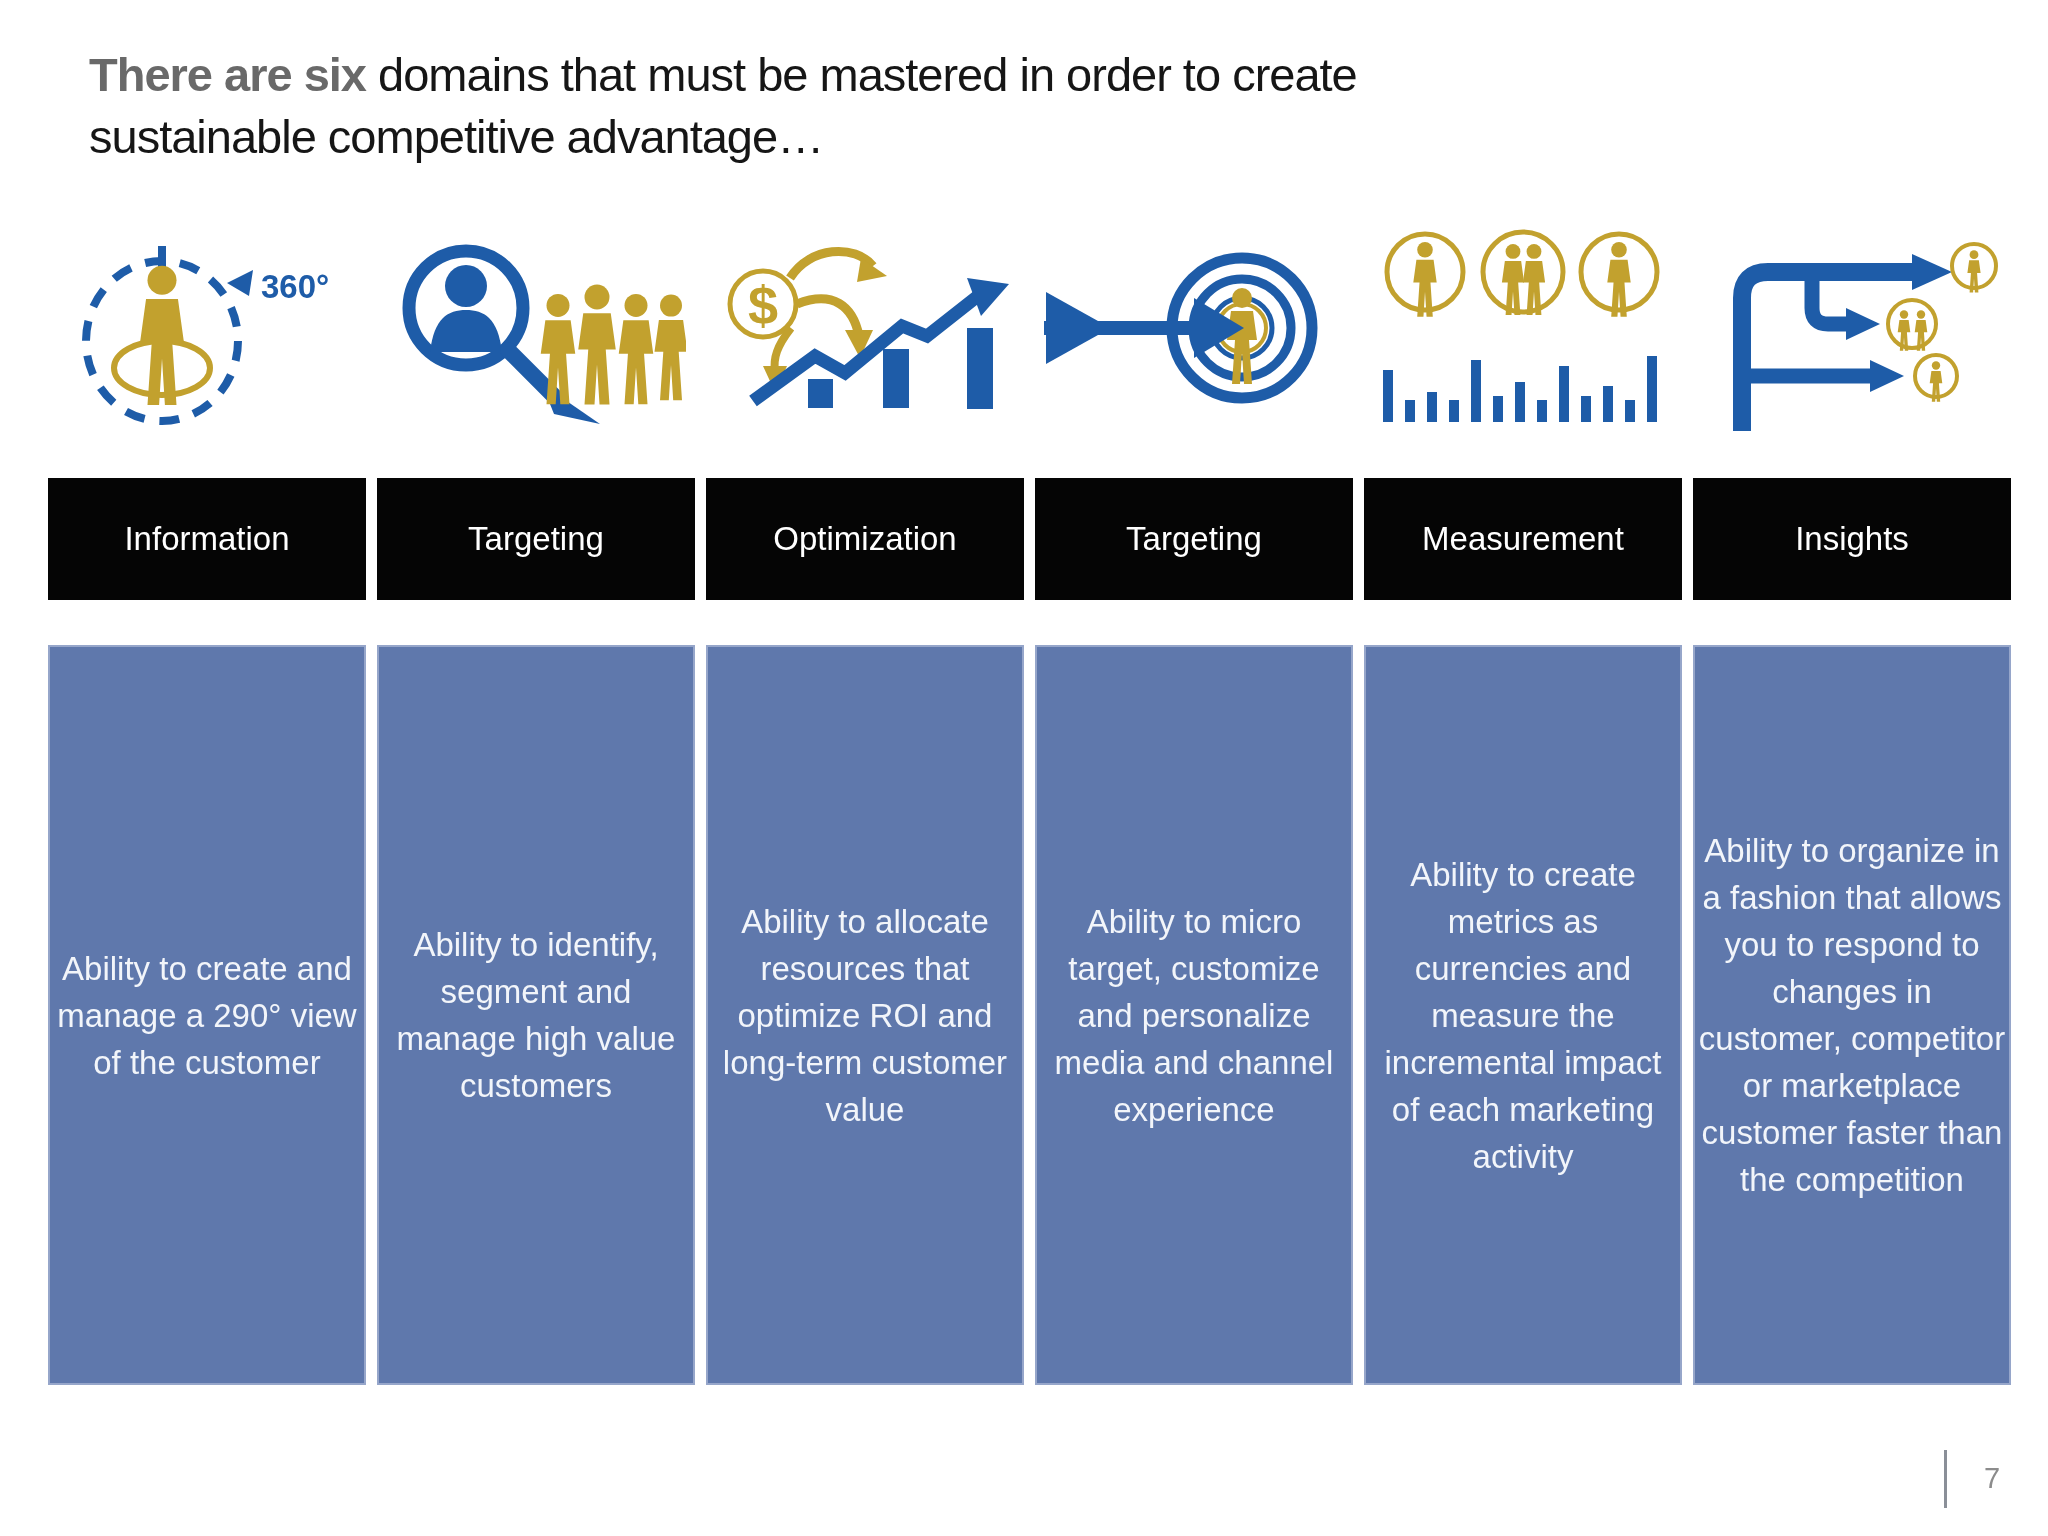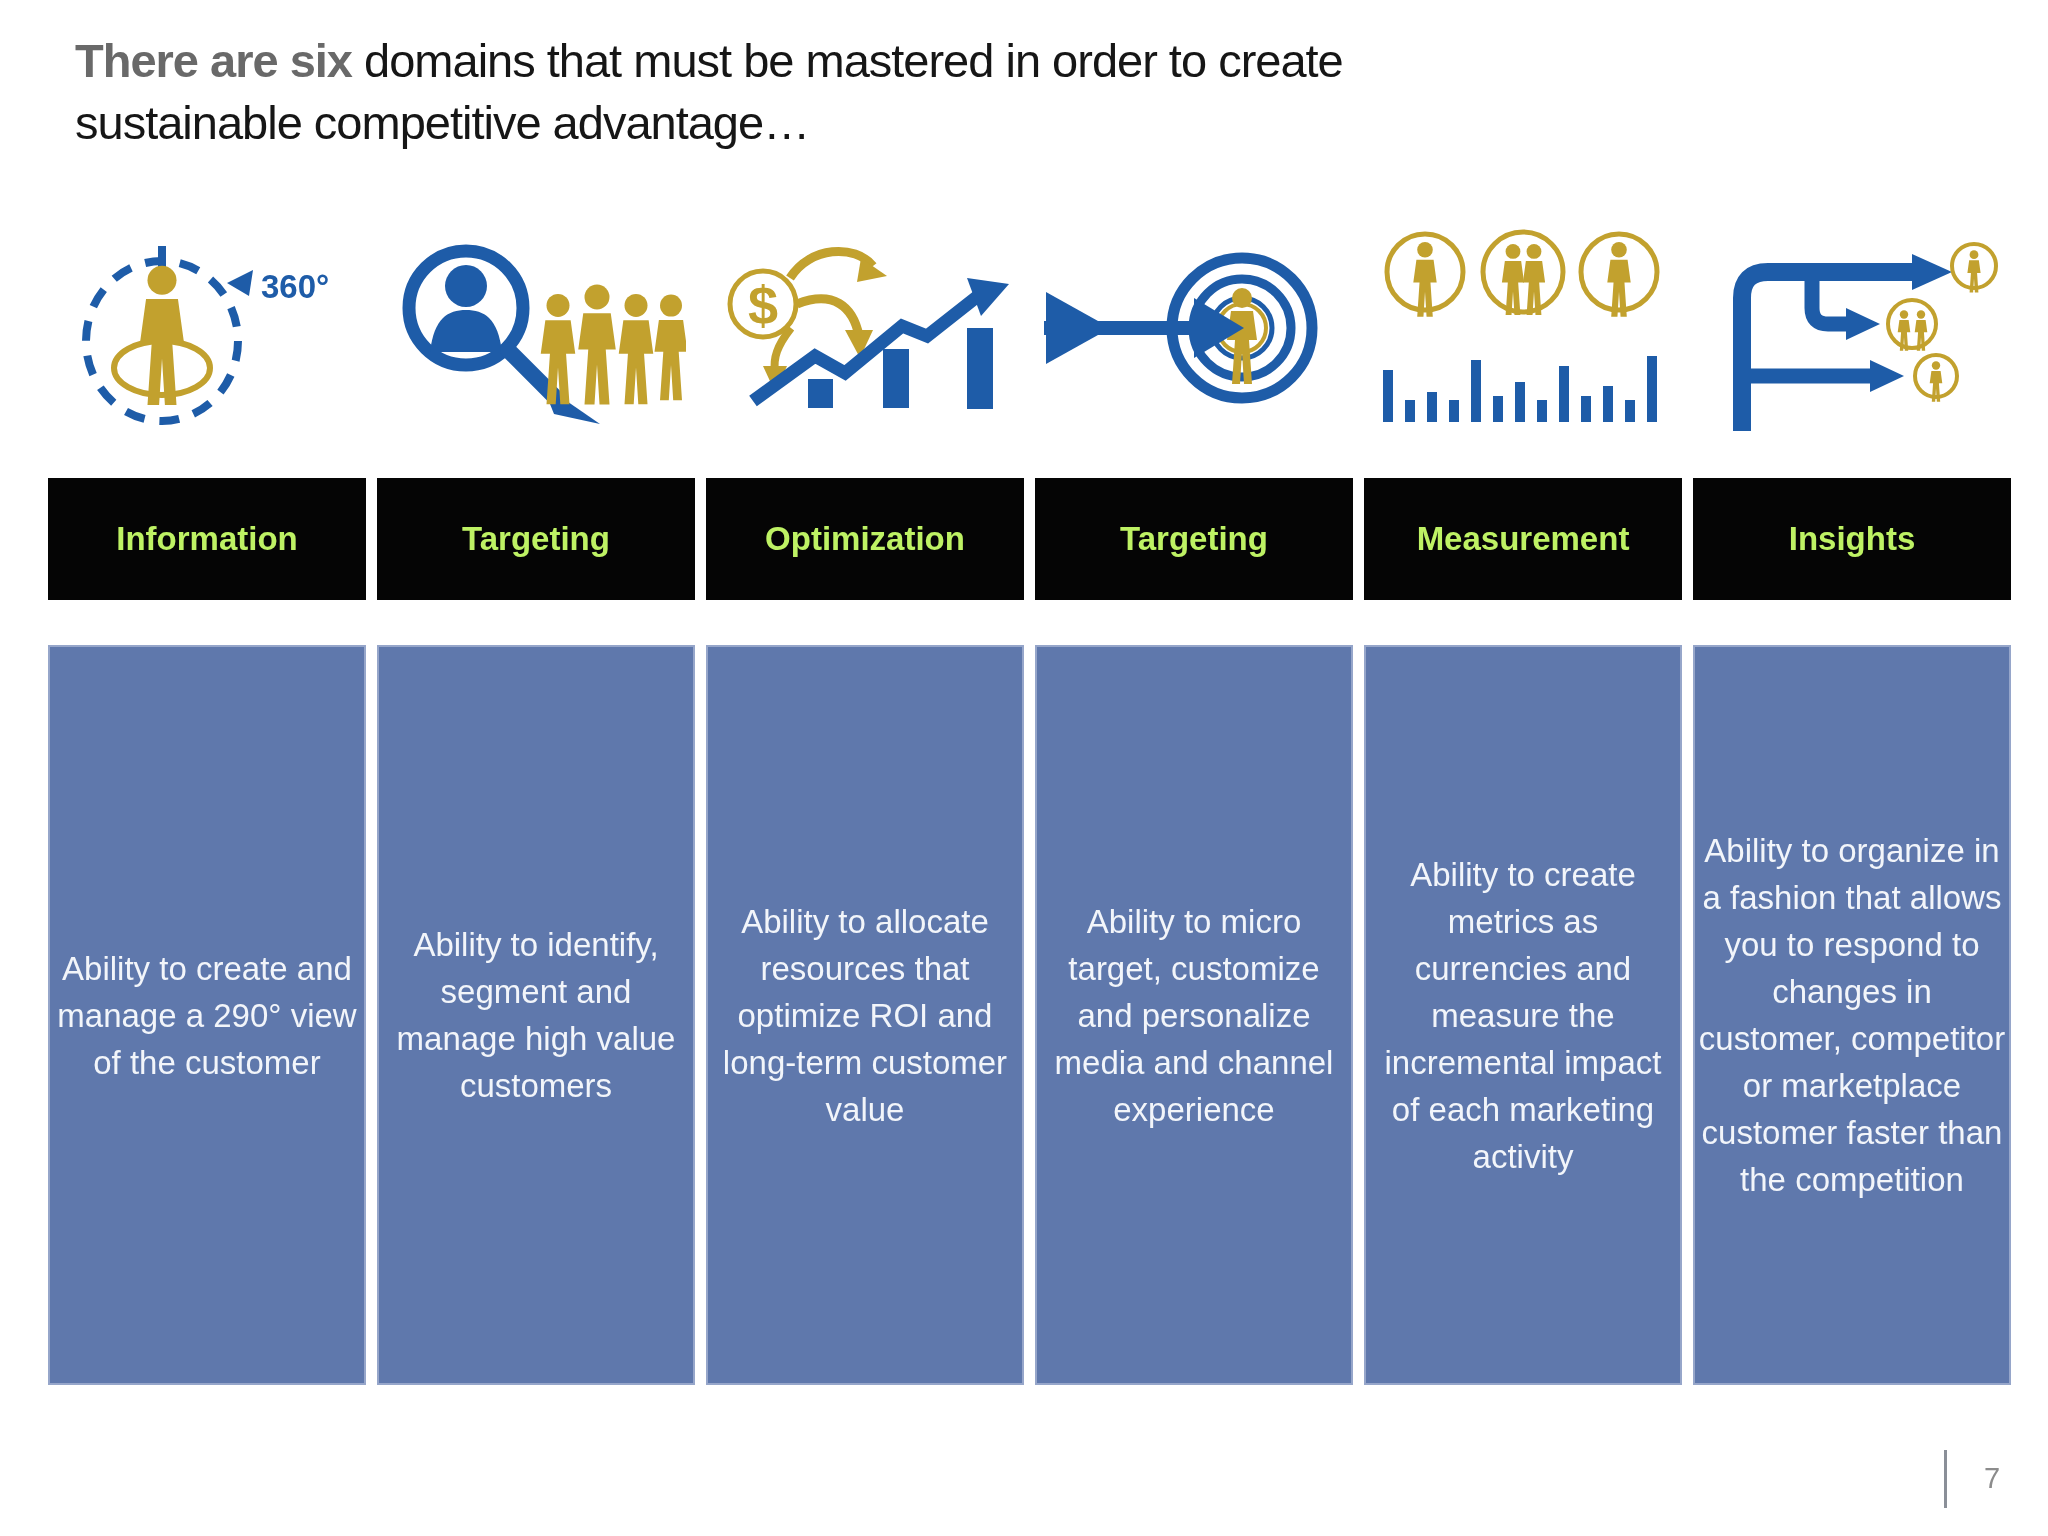--- a/index.html
+++ b/index.html
@@ -4,33 +4,33 @@
 <style>
   html,body{margin:0;padding:0;}
   body{
     width:2048px;height:1536px;background:#ffffff;position:relative;overflow:hidden;
     font-family:"Liberation Sans", sans-serif;
   }
   .slide{position:absolute;inset:0;}
   .title{
     position:absolute;left:75px;top:30px;width:1480px;
     font-size:47px;line-height:62px;font-weight:normal;color:#161616;
-    letter-spacing:-1px;margin:0;
+    letter-spacing:-1px;margin:14px;
   }
   .title .hl{font-weight:bold;color:#696969;}
   .row{
     position:absolute;left:48px;width:1963px;
     display:grid;grid-template-columns:repeat(6,1fr);column-gap:11px;
   }
   .icons-row{top:220px;height:216px;align-items:center;justify-items:center;}
   .icon-cell{width:312px;height:212px;display:flex;align-items:center;justify-content:center;}
   .headers-row{top:478px;}
   .header-box{
     background:#050505;height:122px;display:flex;align-items:center;justify-content:center;
-    color:#bef264;font-weight:bold;font-size:33px;letter-spacing:0;
+    color:#ffffff;font-weight:normal;font-size:33px;letter-spacing:0;
   }
   .body-row{top:645px;}
   .desc-box{
     background:#5f78ac;border:2px solid #96a6ca;box-sizing:border-box;height:740px;
     display:flex;align-items:center;justify-content:center;text-align:center;
     color:#f2f5fa;font-size:33px;line-height:47px;padding:0 2px;
   }
   .footer-line{position:absolute;left:1944px;top:1450px;width:3px;height:58px;background:#8a8f98;}
   .page-number{position:absolute;left:1984px;top:1462px;color:#8c8c8c;font-size:29px;}
   svg text{font-family:"Liberation Sans", sans-serif;}

